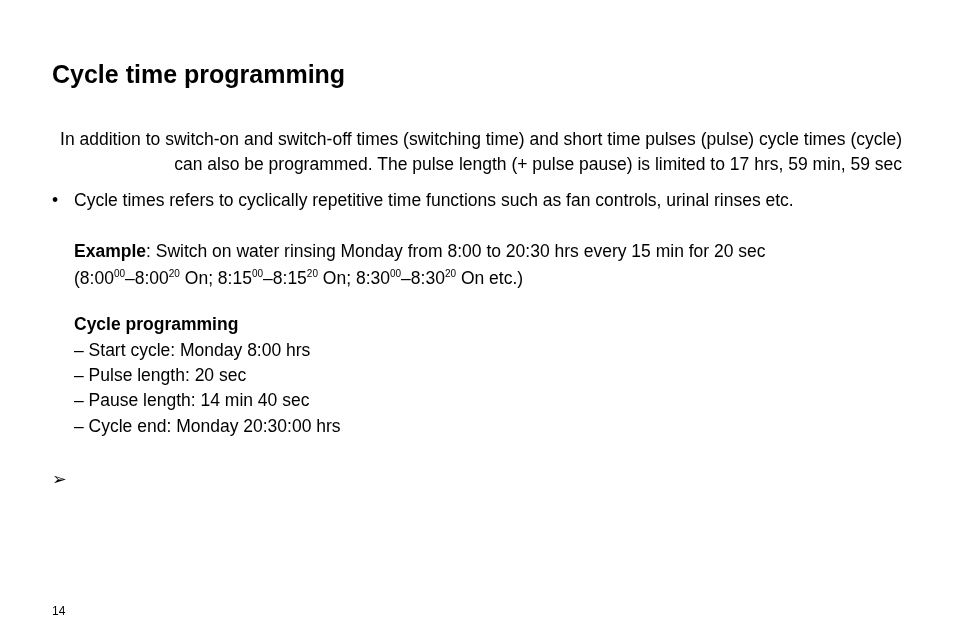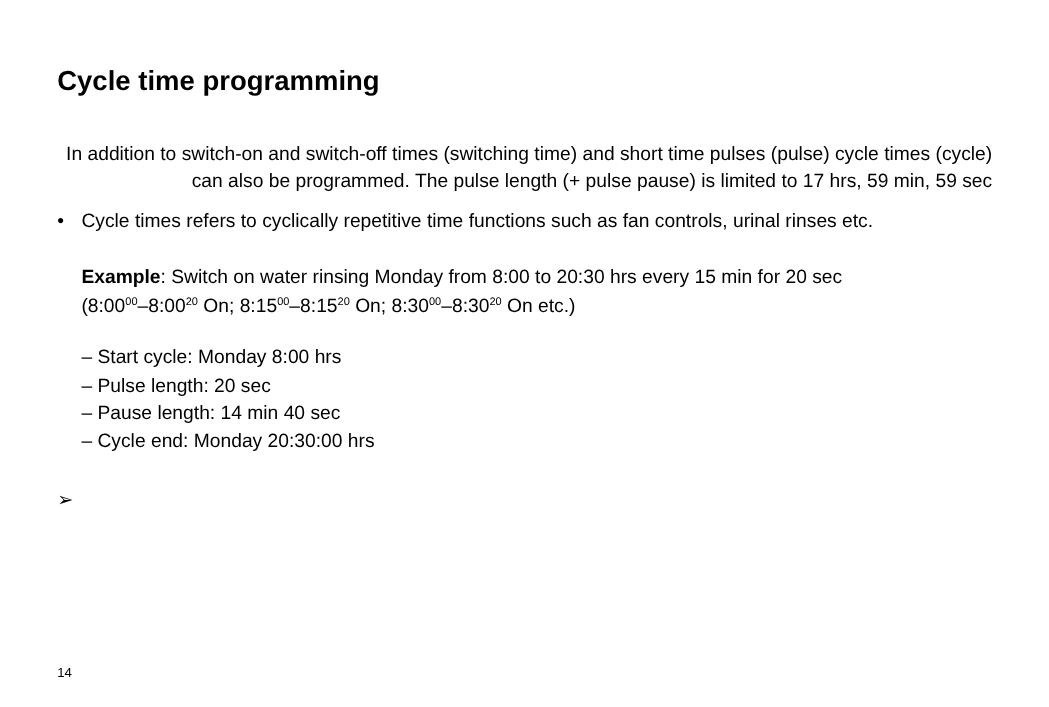--- a/index.html
+++ b/index.html
@@ -101,20 +101,21 @@
 <div class="example-block">
   <div class="example-line">
     <span class="example-label">Example</span><span>: Switch on water rinsing Monday from 8:00 to 20:30 hrs every 15 min for 20 sec</span>
   </div>
   <div class="example-line">
     <span>(8:00</span><span class="sup">00</span><span>–8:00</span><span class="sup">20</span><span> On; 8:15</span><span class="sup">00</span><span>–8:15</span><span class="sup">20</span><span> On; 8:30</span><span class="sup">00</span><span>–8:30</span><span class="sup">20</span><span> On etc.)</span>
   </div>
 </div>
 
 <div class="cycle-block">
+  <div class="cycle-heading">Cycle programming</div>
   <div>– Start cycle: Monday 8:00 hrs</div>
   <div>– Pulse length: 20 sec</div>
   <div>– Pause length: 14 min 40 sec</div>
   <div>– Cycle end: Monday 20:30:00 hrs</div>
 </div>
 
 <div class="arrow-row">
   <span class="arrow-mark">➢</span>
 </div>
 

